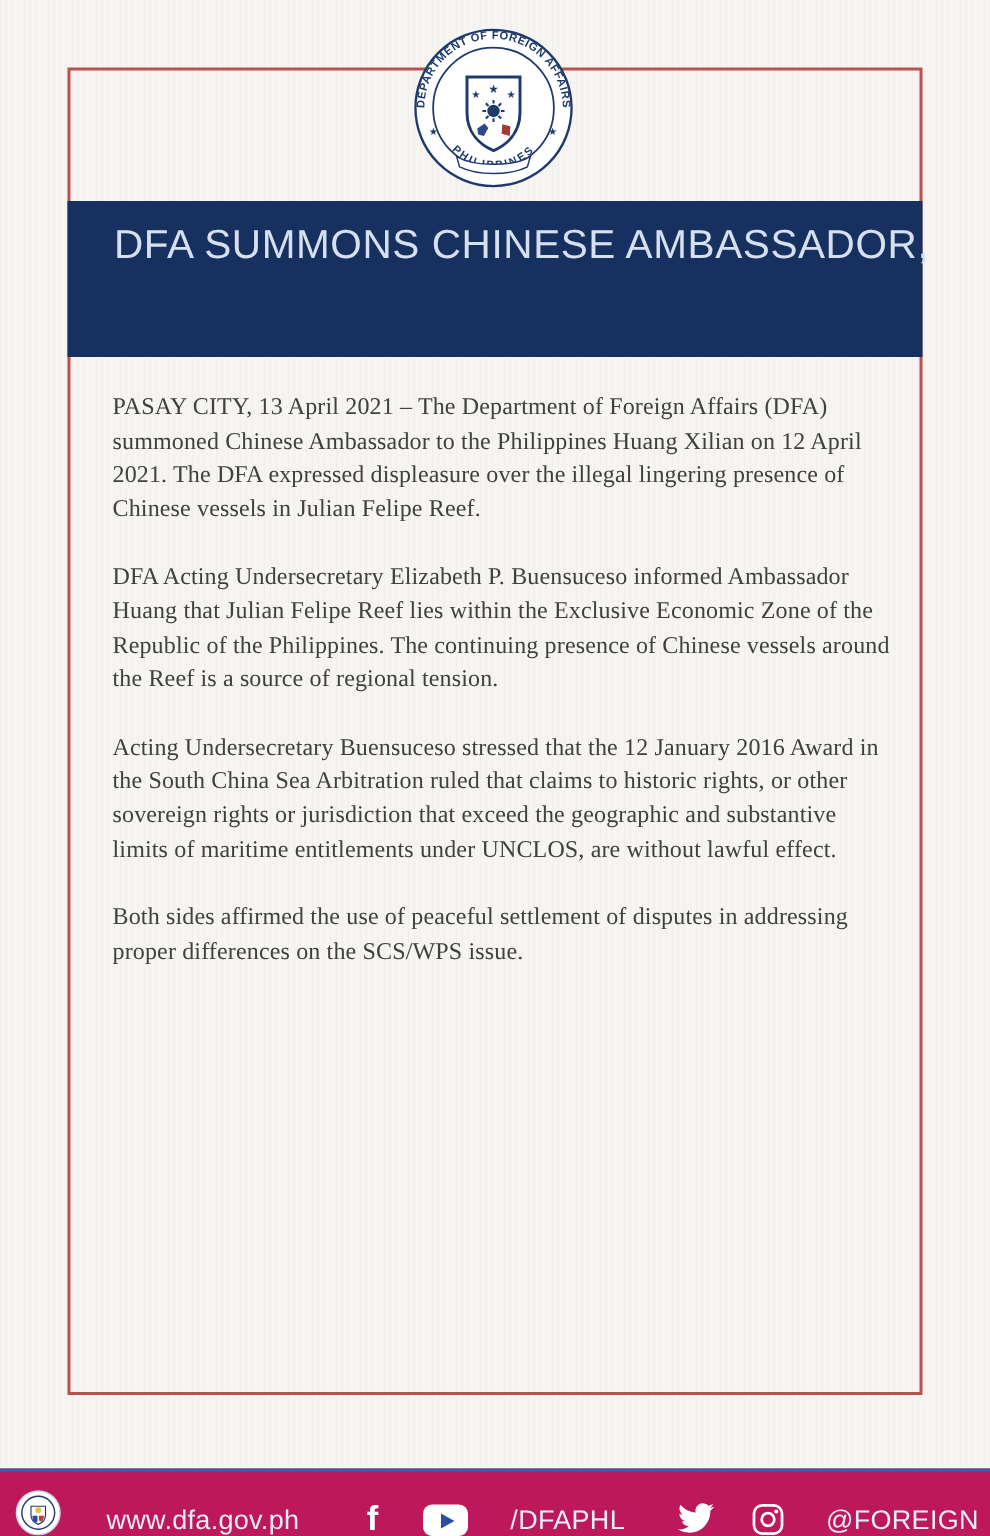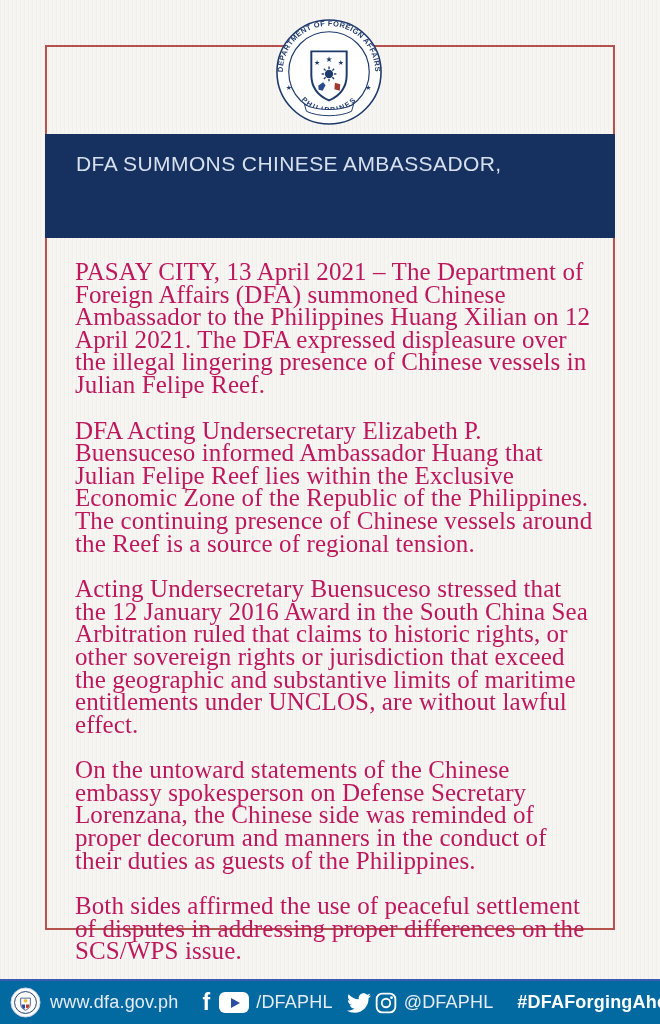--- a/index.html
+++ b/index.html
@@ -18,36 +18,36 @@
   .seal-wrap {
     position:absolute; left:275px; top:18px; width:108px; height:108px;
     z-index:3;
   }
   .title-banner {
     position:absolute; left:45px; top:134px; width:570px; height:104px;
     background:#16305f; z-index:2;
     padding:17px 10px 0 31px;
   }
   .headline-line {
-    color:#d7e0ee; font-size:21px; line-height:25px; letter-spacing:0.4px;
+    color:#d7e0ee; font-size:27px; line-height:25px; letter-spacing:0.4px;
     font-weight:500; white-space:nowrap;
   }
   .article {
     position:absolute; left:75px; top:261px; width:521px; z-index:2;
   }
   .article p {
     font-family:"Liberation Serif", "DejaVu Serif", serif;
-    font-size:25px; line-height:22.6px; letter-spacing:0.1px;
-    color:#be185d; margin:0 0 23px 0;
+    font-size:16px; line-height:22.6px; letter-spacing:0.1px;
+    color:#404040; margin:0 0 23px 0;
   }
   .footer-bar {
     position:absolute; left:0; bottom:0; width:660px; height:45px;
-    background:#0369a1; border-top:2px solid #3a5cb0;
-    display:flex; align-items:center; padding-left:10px;
-    white-space:nowrap; z-index:4;
+    background:#be185d; border-top:2px solid #3a5cb0;
+    display:flex; align-items:flex-end; padding-left:10px;
+    white-space:nowrap; z-index:4;gap:21px;
   }
   .footer-text {
     color:#e7ecf7; font-size:18px; letter-spacing:0.2px;
   }
   .footer-seal { width:31px; height:31px; margin-right:9px; flex:0 0 auto; }
   .website { margin-right:24px; }
   .fb-icon { color:#ffffff; font-size:23px; font-weight:bold; margin-right:9px; line-height:1; }
   .yt-icon {
     width:30px; height:21px; background:#ffffff; border-radius:6px;
     display:flex; align-items:center; justify-content:center; margin-right:7px; flex:0 0 auto;
@@ -107,21 +107,20 @@
 </div>
 
 <div class="title-banner">
   <div class="headline-line">DFA SUMMONS CHINESE AMBASSADOR,</div>
 </div>
 
 <div class="article">
   <p>PASAY CITY, 13 April 2021 – The Department of Foreign Affairs (DFA) summoned Chinese Ambassador to the Philippines Huang Xilian on 12 April 2021. The DFA expressed displeasure over the illegal lingering presence of Chinese vessels in Julian Felipe Reef.</p>
   <p>DFA Acting Undersecretary Elizabeth P. Buensuceso informed Ambassador Huang that Julian Felipe Reef lies within the Exclusive Economic Zone of the Republic of the Philippines. The continuing presence of Chinese vessels around the Reef is a source of regional tension.</p>
   <p>Acting Undersecretary Buensuceso stressed that the 12 January 2016 Award in the South China Sea Arbitration ruled that claims to historic rights, or other sovereign rights or jurisdiction that exceed the geographic and substantive limits of maritime entitlements under UNCLOS, are without lawful effect.</p>
-  <p>On the untoward statements of the Chinese embassy spokesperson on Defense Secretary Lorenzana, the Chinese side was reminded of proper decorum and manners in the conduct of their duties as guests of the Philippines.</p>
   <p>Both sides affirmed the use of peaceful settlement of disputes in addressing proper differences on the SCS/WPS issue.</p>
 </div>
 
 <div class="footer-bar">
   <svg class="footer-seal" viewBox="0 0 32 32">
     <circle cx="16" cy="16" r="15" fill="#ffffff" stroke="#cdd4e4" stroke-width="1"></circle>
     <circle cx="16" cy="16" r="11.3" fill="#ffffff" stroke="#1e3a6d" stroke-width="1"></circle>
     <path d="M 11,11.5 H 21 V 17.5 C 21,21 18.5,23 16,24 C 13.5,23 11,21 11,17.5 Z" fill="#ffffff" stroke="#1e3a6d" stroke-width="0.8"></path>
     <circle cx="16" cy="14.3" r="2" fill="#e8c13a"></circle>
     <path d="M 12,18 h 3.5 v 4 l -1.5,0.8 c -1.2,-1 -2,-2.4 -2,-4.2 z" fill="#2a4a9c"></path>
@@ -134,15 +133,15 @@
     </span>
   <span class="footer-text handle">/DFAPHL</span>
   <svg class="tw-icon" viewBox="0 0 24 24">
     <path fill="#ffffff" d="M23.954 4.569c-.885.389-1.83.654-2.825.775 1.014-.611 1.794-1.574 2.163-2.723-.951.555-2.005.959-3.127 1.184-.896-.959-2.173-1.559-3.591-1.559-2.717 0-4.92 2.203-4.92 4.917 0 .39.045.765.127 1.124C7.691 8.094 4.066 6.13 1.64 3.161c-.427.722-.666 1.561-.666 2.475 0 1.71.87 3.213 2.188 4.096-.807-.026-1.566-.248-2.228-.616v.061c0 2.385 1.693 4.374 3.946 4.827-.413.111-.849.171-1.296.171-.314 0-.615-.03-.916-.086.631 1.953 2.445 3.377 4.604 3.417-1.68 1.319-3.809 2.105-6.102 2.105-.39 0-.779-.023-1.17-.067 2.189 1.394 4.768 2.209 7.557 2.209 9.054 0 13.999-7.496 13.999-13.986 0-.209 0-.42-.015-.63.961-.689 1.8-1.56 2.46-2.548z"></path>
   </svg>
   <svg class="ig-icon" viewBox="0 0 24 24">
     <rect x="1.8" y="1.8" width="20.4" height="20.4" rx="6" fill="none" stroke="#ffffff" stroke-width="2"></rect>
     <circle cx="12" cy="12" r="4.6" fill="none" stroke="#ffffff" stroke-width="2"></circle>
     <circle cx="18" cy="6.2" r="1.5" fill="#ffffff"></circle>
   </svg>
-  <span class="footer-text handle">@DFAPHL</span>
+  <span class="footer-text handle">@FOREIGN</span>
   <span class="hashtag">#DFAForgingAhead</span>
 </div>
 
 </body></html>

